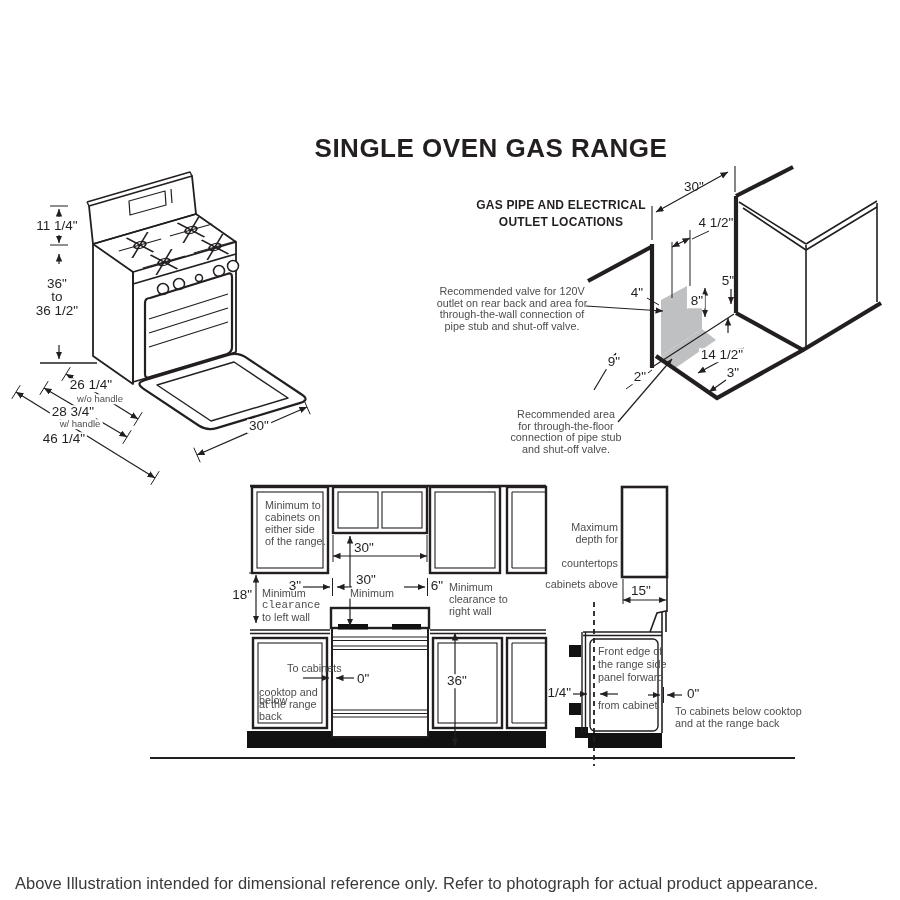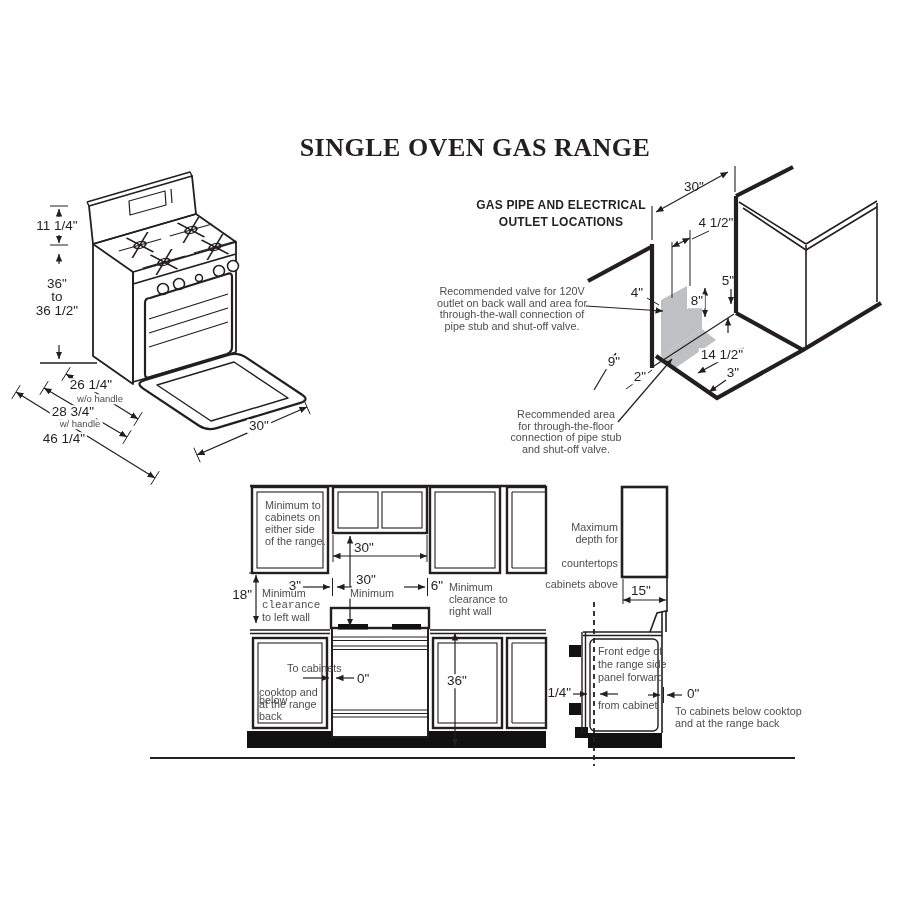--- a/index.html
+++ b/index.html
@@ -193,21 +193,21 @@
     <path d="M594,602 V766" stroke-width="1.8" stroke-dasharray="5,4"></path>
     <path d="M150,758 H795" stroke-width="2.2"></path>
     <line x1="573" y1="694" x2="587" y2="694" marker-end="url(#aE)" stroke-width="1.2"></line>
     <line x1="618" y1="694" x2="600" y2="694" marker-end="url(#aE)" stroke-width="1.2"></line>
     <line x1="648" y1="695" x2="660" y2="695" marker-end="url(#aE)" stroke-width="1.2"></line>
     <path d="M663.5,687 V703" stroke-width="1"></path>
     <line x1="682" y1="695" x2="667" y2="695" marker-end="url(#aE)" stroke-width="1.2"></line>
   </g>
 </svg>
 
-<div class="lbl title" style="left:475px;top:148px;font-family:Liberation Serif, serif;">SINGLE OVEN GAS RANGE</div>
+<div class="lbl title" style="left:491px;top:148px;">SINGLE OVEN GAS RANGE</div>
 
 <div class="lbl" style="left:57px;top:226px;">11 1/4"</div>
 <div class="lbl" style="left:57px;top:284px;">36"</div>
 <div class="lbl" style="left:57px;top:297px;">to</div>
 <div class="lbl" style="left:57px;top:311px;">36 1/2"</div>
 <div class="lbl wbg" style="left:91px;top:385px;">26 1/4"</div>
 <div class="lbl xs wbg" style="left:100px;top:399px;">w/o handle</div>
 <div class="lbl wbg" style="left:73px;top:412px;">28 3/4"</div>
 <div class="lbl xs wbg" style="left:80px;top:424px;">w/ handle</div>
 <div class="lbl wbg" style="left:64px;top:439px;">46 1/4"</div>
@@ -218,21 +218,21 @@
 <div class="lbl" style="left:694px;top:187px;">30"</div>
 <div class="lbl" style="left:716px;top:223px;">4 1/2"</div>
 <div class="lbl" style="left:728px;top:281px;">5"</div>
 <div class="lbl" style="left:637px;top:293px;">4"</div>
 <div class="lbl wbg" style="left:697px;top:301px;">8"</div>
 <div class="lbl wbg" style="left:614px;top:362px;">9"</div>
 <div class="lbl wbg" style="left:640px;top:377px;">2"</div>
 <div class="lbl wbg" style="left:722px;top:355px;">14 1/2"</div>
 <div class="lbl" style="left:733px;top:373px;">3"</div>
 <div class="lbl sm" style="left:512px;top:291px;">Recommended valve for 120V</div>
-<div class="lbl sm" style="left:512px;top:302.5px;">outlet on back wall and area for</div>
+<div class="lbl sm" style="left:512px;top:302.5px;">outlet on rear back and area for</div>
 <div class="lbl sm" style="left:512px;top:314px;">through-the-wall connection of</div>
 <div class="lbl sm" style="left:512px;top:325.5px;">pipe stub and shut-off valve.</div>
 <div class="lbl sm" style="left:566px;top:414px;">Recommended area</div>
 <div class="lbl sm" style="left:566px;top:425.5px;">for through-the-floor</div>
 <div class="lbl sm" style="left:566px;top:437px;">connection of pipe stub</div>
 <div class="lbl sm" style="left:566px;top:448.5px;">and shut-off valve.</div>
 
 <div class="lbl" style="left:364px;top:548px;">30"</div>
 <div class="lbl wbg" style="left:366px;top:580px;">30"</div>
 <div class="lbl sm wbg" style="left:372px;top:593px;">Minimum</div>
@@ -264,14 +264,15 @@
 <div class="lbl" style="left:641px;top:591px;">15"</div>
 <div class="lbl sm left" style="left:598px;top:651px;">Front edge of</div>
 <div class="lbl sm left" style="left:598px;top:664px;">the range side</div>
 <div class="lbl sm left" style="left:598px;top:677px;">panel forward</div>
 <div class="lbl sm left" style="left:598px;top:705px;">from cabinet</div>
 <div class="lbl right" style="left:571px;top:693px;">1/4"</div>
 <div class="lbl left" style="left:687px;top:694px;">0"</div>
 <div class="lbl sm left" style="left:675px;top:711px;">To cabinets below cooktop</div>
 <div class="lbl sm left" style="left:675px;top:723px;">and at the range back</div>
 
+<div class="lbl footer left" style="left:15px;top:883px;">Above Illustration intended for dimensional reference only. Refer to photograph for actual product appearance.</div>
 
 </div>
 
 </body></html>

